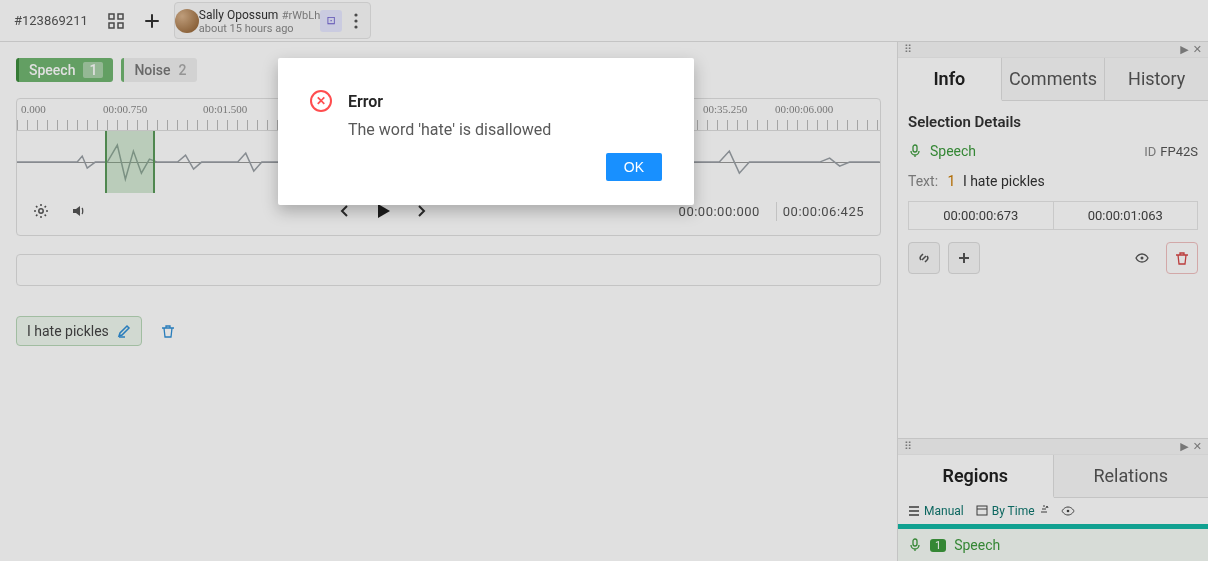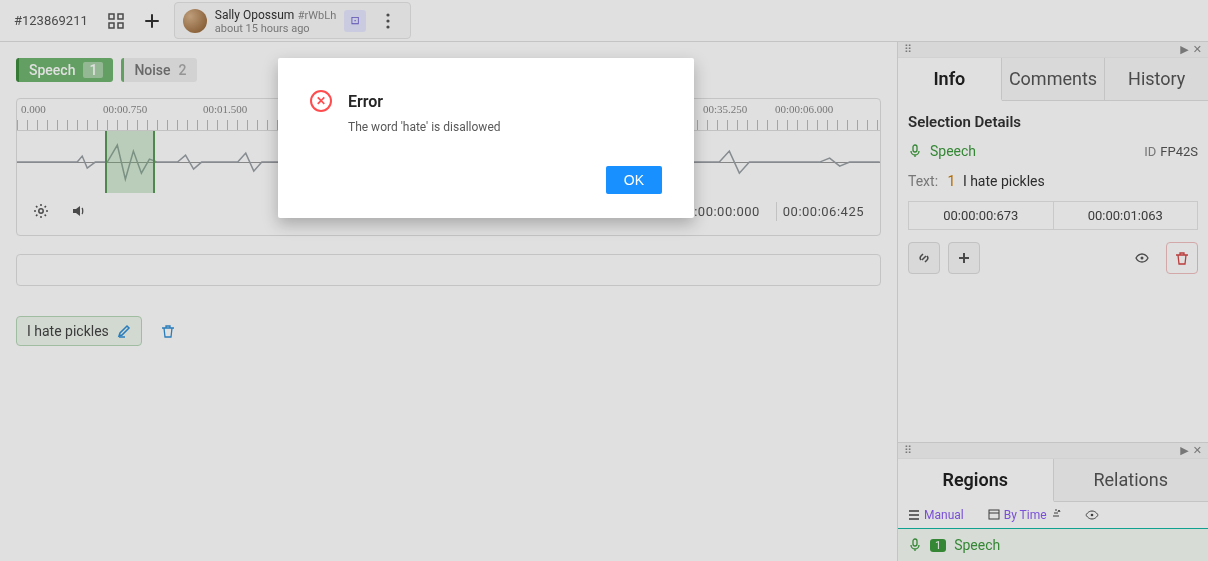--- a/index.html
+++ b/index.html
@@ -33,22 +33,22 @@
   .modal-header { display: flex; align-items: center; gap: 16px; margin-bottom: 8px;}
   .modal-icon {
     width: 22px; height: 22px;
     border: 2px solid #ff4d4f;
     border-radius: 50%;
     display:flex; align-items:center; justify-content:center;
     color:#ff4d4f; font-size: 12px; font-weight: bold;
     flex-shrink:0;
   }
   .modal-title { font-size: 16px; font-weight: 600; color: #262626;}
-  .modal-msg { margin-left: 38px; color: #595959; font-size: 12px;}
-  .modal-footer { text-align: right; margin-top: 32px;}
+  .modal-msg { margin-left: 38px; color: #595959; font-size: 16px;}
+  .modal-footer { text-align: right; margin-top: 14px;}
   .btn-primary {
     background: #1890ff; color: #fff;
     border: none; border-radius: 2px;
     padding: 6px 18px;
     font-size: 14px;
     cursor: pointer;
   }
 
   
   .topbar {
@@ -63,22 +63,21 @@
     width: 28px; height: 28px;
     display:flex; align-items:center; justify-content:center;
     border-radius: 4px;
     cursor: pointer;
     color:#555;
   }
   .user-card {
     display:flex; align-items:center;
     border: 1px solid #e5e5e5;
     border-radius: 4px;
-    padding: 3px 8px;
-    gap: 8px;
+    padding: 3px 0;
     background: #fafafa;
   }
   .avatar {
     width: 24px; height: 24px; border-radius: 50%;
     background: radial-gradient(circle at 30% 30%, #d9b38c, #8b5a2b);
   }
   .user-meta .name { font-size: 12px; color:#333;}
   .user-meta .hash { font-size: 11px; color:#888;}
   .user-meta .time { font-size: 11px; color:#888;}
   .badge-sq {
@@ -198,23 +197,23 @@
   .sq-btn {
     width:32px; height:32px; border:1px solid #ddd; border-radius:4px;
     display:flex;align-items:center;justify-content:center;
     background:#f7f7f7; cursor:pointer; color:#555;
   }
   .sq-btn.danger { color:#d64545; border-color:#f0c0c0; background:#fff;}
   .act-row .gap { flex:1;}
 
   .lower-panel { margin-top:auto; border-top:1px solid #e0e0e0;}
   .filter-row {
-    display:flex; align-items:center; gap:24px;
-    padding: 6px 10px; font-size:12px; color:#8b5cf6;
-    border-bottom:1px solid #14b8a6;
+    display:flex; align-items:center; gap:12px;
+    padding: 6px 10px; font-size:12px; color:#0f766e;
+    border-bottom:5px solid #14b8a6;
   }
   .region-item {
     display:flex; align-items:center; gap:8px;
     padding: 8px 10px;
     background:#f5fbf5;
     color:#3d9a3d; font-size:14px;
   }
   .region-item .badge1 {
     background:#3d9a3d; color:#fff; font-size:11px;
     border-radius:3px; padding: 0 5px;

